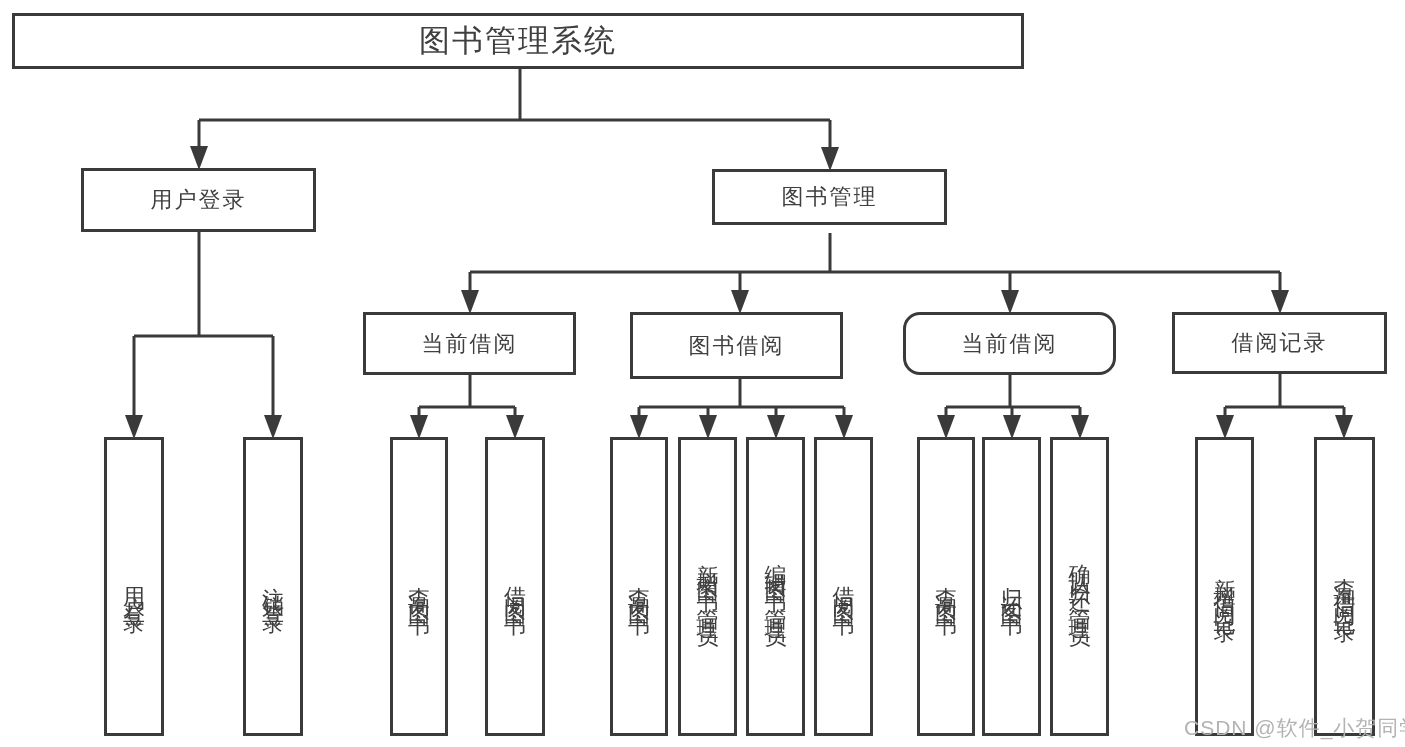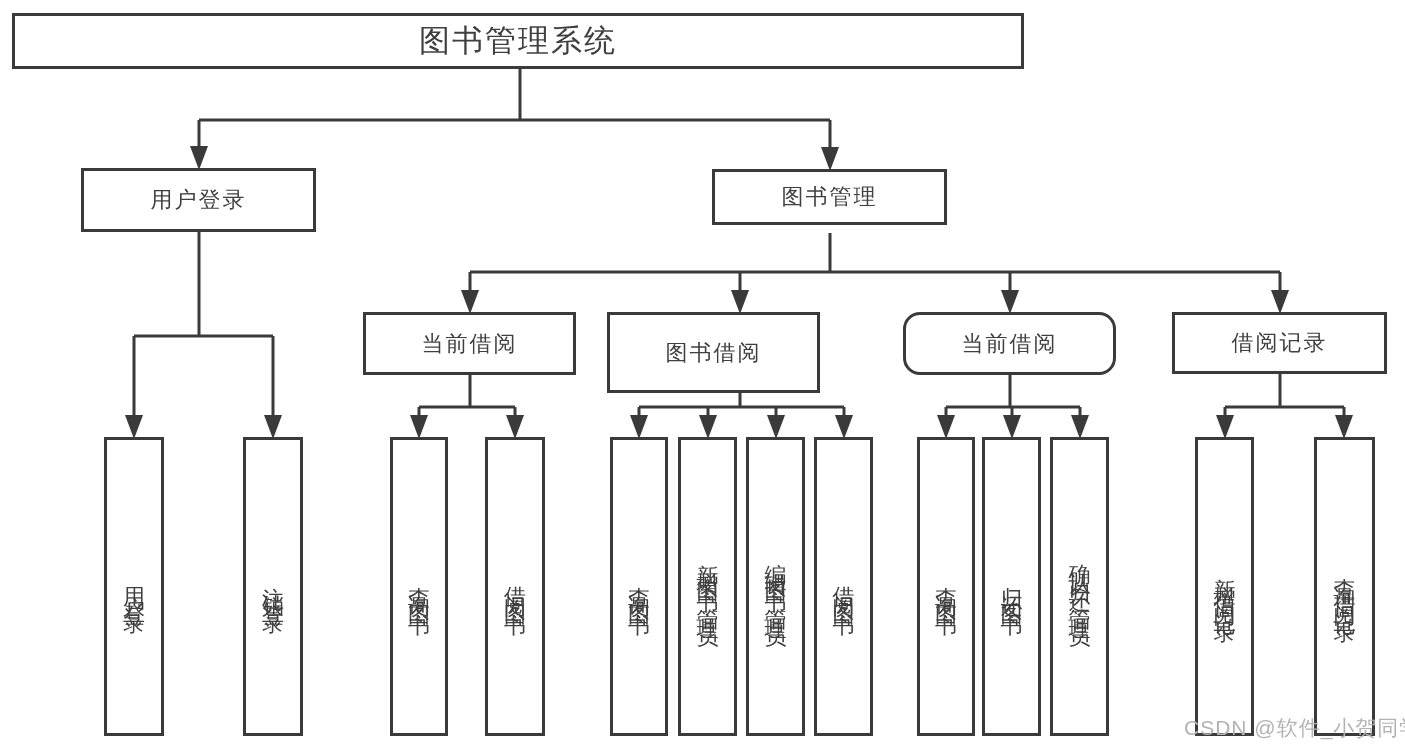--- a/index.html
+++ b/index.html
@@ -89,21 +89,21 @@
     <polygon points="1216,415 1234,415 1225,439" fill="currentColor" stroke="none"></polygon>
     <polygon points="1335,415 1353,415 1344,439" fill="currentColor" stroke="none"></polygon>
   </svg>
 
   <div class="node hnode root-node" style="left:12px;top:13px;width:1012px;height:56px;">图书管理系统</div>
 
   <div class="node hnode" style="left:81px;top:168px;width:235px;height:64px;">用户登录</div>
   <div class="node hnode" style="left:712px;top:169px;width:235px;height:56px;">图书管理</div>
 
   <div class="node hnode" style="left:363px;top:312px;width:213px;height:63px;">当前借阅</div>
-  <div class="node hnode" style="left:607px;top:312px;width:213px;height:81px;">图书借阅</div>
+  <div class="node hnode" style="left:630px;top:312px;width:213px;height:67px;">图书借阅</div>
   <div class="node hnode" style="left:903px;top:312px;width:213px;height:63px;border-radius:17px;">当前借阅</div>
   <div class="node hnode" style="left:1172px;top:312px;width:215px;height:62px;">借阅记录</div>
 
   <div class="node vnode" style="left:104px;top:437px;width:60px;height:299px;">
     <span>用户登录</span>
     </div>
   <div class="node vnode" style="left:243px;top:437px;width:60px;height:299px;">
     <span>注销登录</span>
     </div>
 

